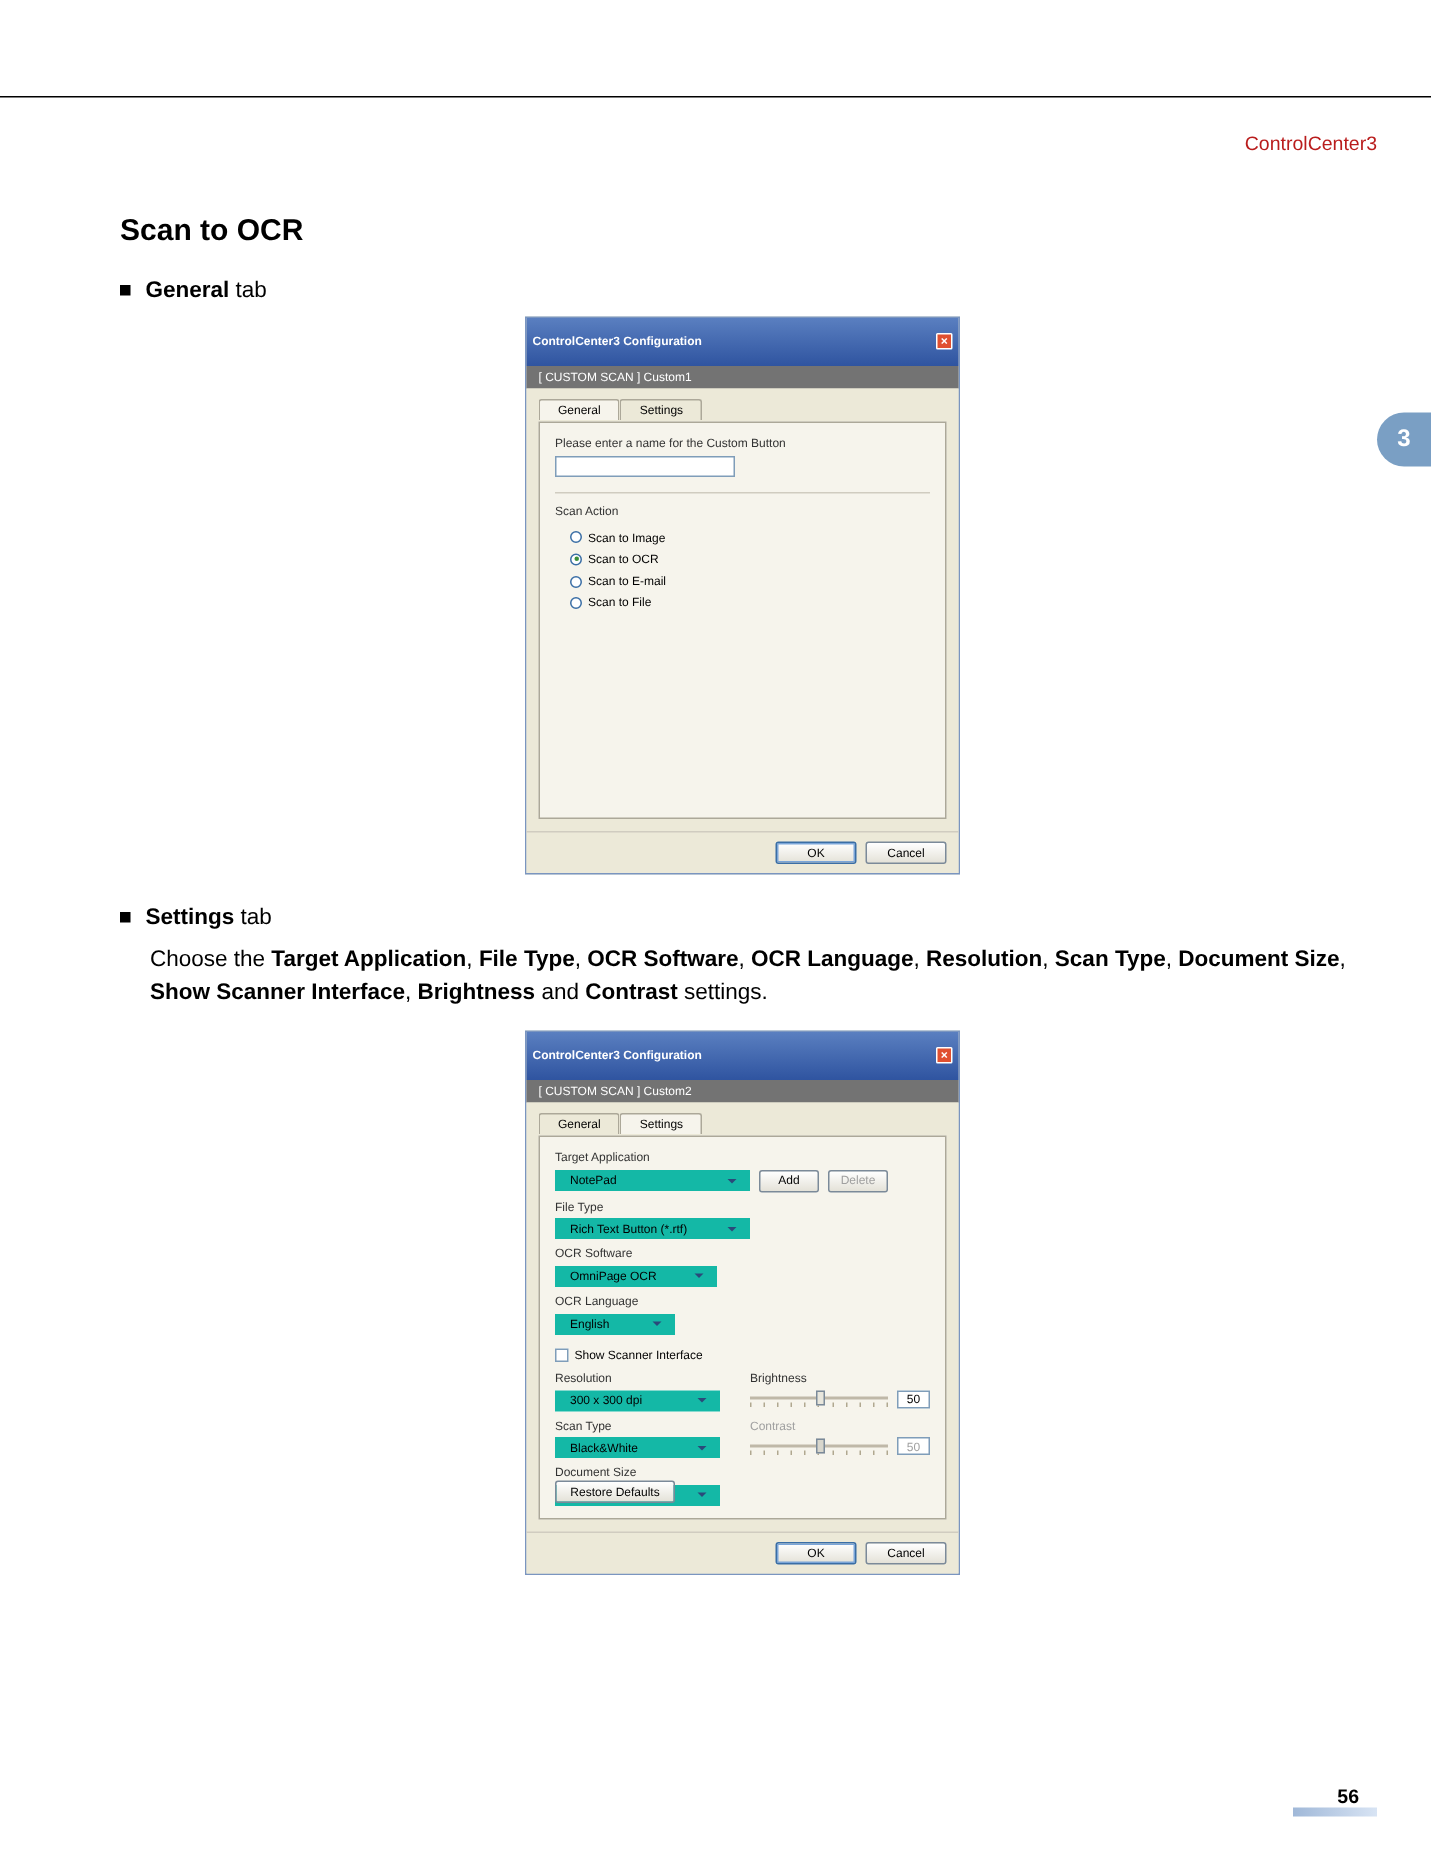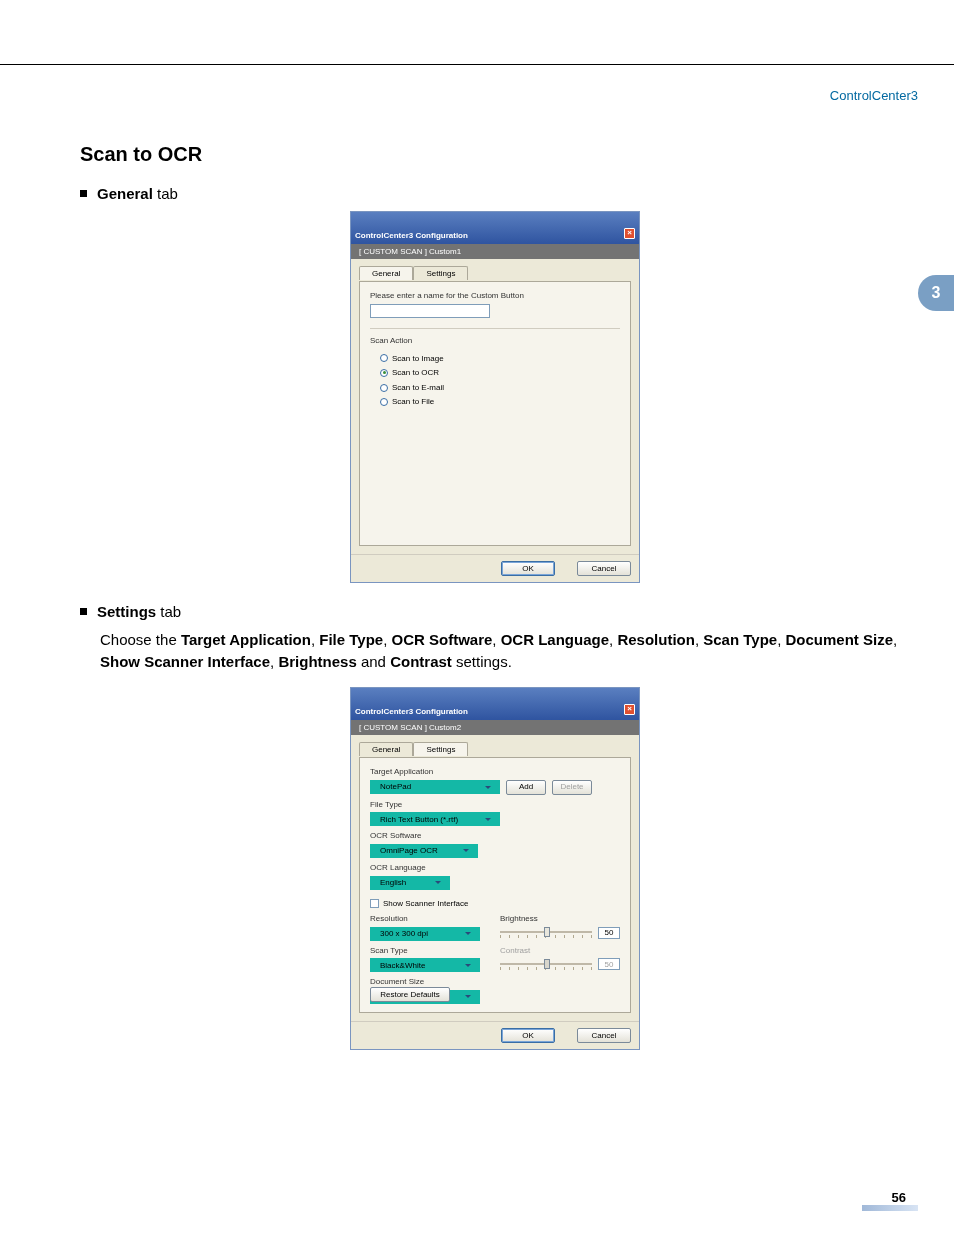--- a/index.html
+++ b/index.html
@@ -9,21 +9,21 @@
     font-family: Arial, Helvetica, sans-serif;
     color: #000;
     position: relative;
   }
   .top-rule {
     position: absolute; left: 0; right: 0; top: 64px;
     border-top: 1px solid #000;
   }
   .header-text {
     position: absolute; right: 36px; top: 88px;
-    font-size: 13px; color: #0369a1;
+    font-size: 13px; color: #b91c1c;
   }
   .side-tab {
     position: absolute; right: 0; top: 275px;
     width: 36px; height: 36px;
     background: #7a9fc4;
     border-radius: 18px 0 0 18px;
     color: #fff; font-weight: bold; font-size: 16px;
     display: flex; align-items: center; justify-content: center;
   }
   .content {
@@ -41,21 +41,21 @@
     font-size: 8px;
     color: #000;
     background: #ece9d8;
     border: 1px solid #7a95c0;
   }
   .dlg-title {
     background: linear-gradient(#5a7fc0,#2f54a0);
     color: #fff; font-weight: bold;
     height: 15px; line-height: 15px;
     padding: 16px 4px;
-    display: flex; justify-content: space-between; 
+    display: flex; justify-content: space-between; align-items: center;
     font-size: 8px;
   }
   .dlg-close {
     width: 11px; height: 11px;
     background: #e05030; border: 1px solid #fff; border-radius: 1px;
     display: flex; align-items: center; justify-content: center;
     color: #fff; font-size: 8px; line-height: 1;
   }
   .dlg-sub {
     background: #737373; color: #fff;
@@ -92,21 +92,21 @@
   .radio-row { display: flex; align-items: center; gap: 4px; margin: 3px 0 3px 10px; font-size: 8px; }
   .radio {
     width: 8px; height: 8px; border-radius: 50%;
     border: 1px solid #3a6ea5; background: #fff;
     display: flex; align-items: center; justify-content: center; flex: none;
   }
   .radio.checked::after {
     content: ""; width: 3px; height: 3px; border-radius: 50%; background: #3a8f3a;
   }
   .dlg-footer {
-    display: flex; justify-content: flex-end; gap: 22px;
+    display: flex; justify-content: flex-end; gap: 6px;
     padding: 6px 8px; border-top: 1px solid #d0ccc0;
     background: #ece9d8;
   }
   .xp-btn {
     min-width: 54px; height: 15px; font-size: 8px;
     border: 1px solid #7b8a99; border-radius: 2px;
     background: linear-gradient(#fff,#e4e2d8);
     display: flex; align-items: center; justify-content: center;
     color: #000;
   }

